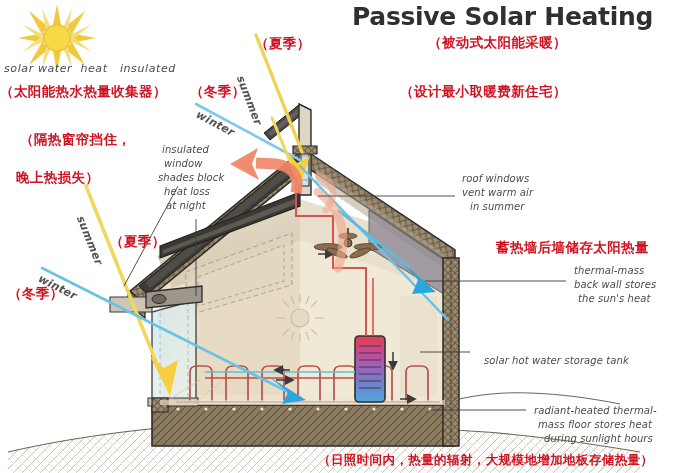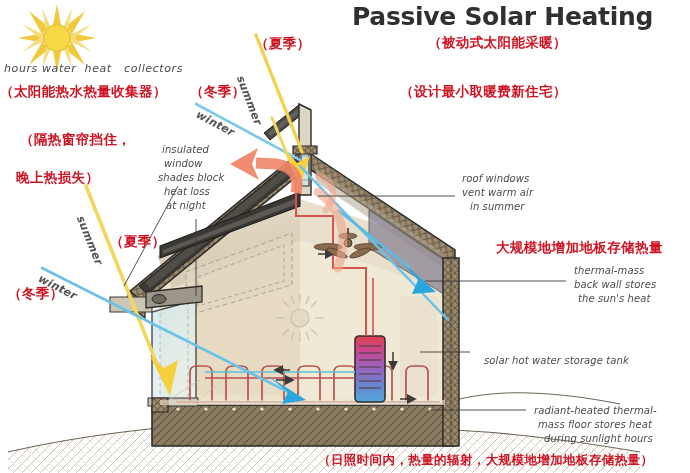--- a/index.html
+++ b/index.html
@@ -326,21 +326,21 @@
       <path d="M76 22 L54 33 L56 38 Z"></path>
       <path d="M6 50 L28 39 L26 34 Z"></path>
     </g>
     <circle cx="41" cy="36" r="13" fill="#f7d948" stroke="#e8c43a" stroke-width="1.5"></circle>
   </svg>
 
   <div id="title" class="txt">Passive Solar Heating</div>
   <div id="title-cn" class="txt cn">（被动式太阳能采暖）</div>
   <div id="subtitle-cn" class="txt cn">（设计最小取暖费新住宅）</div>
 
-  <div class="txt en" style="left:4px;top:62px;font-size:11px;letter-spacing:.6px">hours water  heat   collectors</div>
+  <div class="txt en" style="left:4px;top:62px;font-size:11px;letter-spacing:.6px">solar water  heat   insulated</div>
   <div class="txt cn" style="left:0px;top:82px">（太阳能热水热量收集器）</div>
   <div class="txt cn" style="left:190px;top:82px">（冬季）</div>
   <div class="txt cn" style="left:255px;top:34px">（夏季）</div>
 
   <div class="ray-lab" style="left:246px;top:74px;transform:rotate(69deg);transform-origin:0 0">summer</div>
   <div class="ray-lab" style="left:200px;top:108px;transform:rotate(28deg);transform-origin:0 0">winter</div>
   <div class="ray-lab" style="left:86px;top:214px;transform:rotate(68deg);transform-origin:0 0">summer</div>
   <div class="ray-lab" style="left:42px;top:272px;transform:rotate(27deg);transform-origin:0 0">winter</div>
 
   <div class="txt cn" style="left:20px;top:130px">（隔热窗帘挡住，</div>
@@ -352,21 +352,21 @@
   <div class="txt en" style="left:164px;top:185px">heat loss</div>
   <div class="txt en" style="left:166px;top:199px">at night</div>
 
   <div class="txt cn" style="left:110px;top:232px">（夏季）</div>
   <div class="txt cn" style="left:8px;top:284px">（冬季）</div>
 
   <div class="txt en" style="left:462px;top:172px">roof windows</div>
   <div class="txt en" style="left:462px;top:186px">vent warm air</div>
   <div class="txt en" style="left:470px;top:200px">in summer</div>
 
-  <div class="txt cn" style="left:496px;top:238px">大规模地增加地板存储热量</div>
+  <div class="txt cn" style="left:496px;top:238px">蓄热墙后墙储存太阳热量</div>
   <div class="txt en" style="left:574px;top:264px">thermal-mass</div>
   <div class="txt en" style="left:574px;top:278px">back wall stores</div>
   <div class="txt en" style="left:578px;top:292px">the sun's heat</div>
 
   <div class="txt en" style="left:484px;top:354px">solar hot water storage tank</div>
 
   <div class="txt en" style="left:534px;top:404px">radiant-heated thermal-</div>
   <div class="txt en" style="left:538px;top:418px">mass floor stores heat</div>
   <div class="txt cn sm" style="left:318px;top:450px">（日照时间内，热量的辐射，大规模地增加地板存储热量）</div>
   <div class="txt en" style="left:544px;top:432px">during sunlight hours</div>

